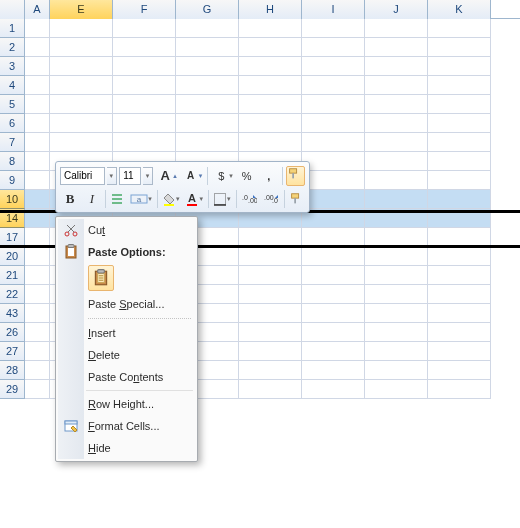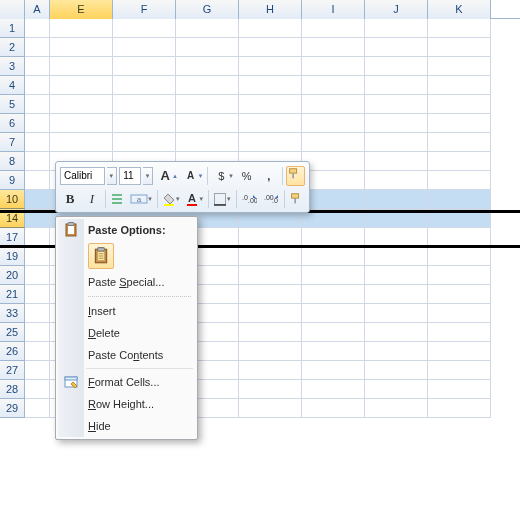--- a/index.html
+++ b/index.html
@@ -236,33 +236,20 @@
           <div class="cell" style="width: 63px;"></div>
           <div class="cell" style="width: 63px;"></div>
           <div class="cell" style="width: 63px;"></div>
           <div class="cell" style="width: 63px;"></div>
           <div class="cell" style="width: 63px;"></div>
           <div class="cell" style="width: 63px;"></div>
           <div class="cell" style="width: 63px;"></div>
         </div>
       </div>
       <div class="row">
-        <div class="row-header">19</div>
-        <div class="cells">
-          <div class="cell" style="width: 25px;"></div>
-          <div class="cell" style="width: 63px;"></div>
-          <div class="cell" style="width: 63px;"></div>
-          <div class="cell" style="width: 63px;"></div>
-          <div class="cell" style="width: 63px;"></div>
-          <div class="cell" style="width: 63px;"></div>
-          <div class="cell" style="width: 63px;"></div>
-          <div class="cell" style="width: 63px;"></div>
-        </div>
-      </div>
-      <div class="row">
         <div class="row-header">20</div>
         <div class="cells">
           <div class="cell" style="width: 25px;"></div>
           <div class="cell" style="width: 63px;"></div>
           <div class="cell" style="width: 63px;"></div>
           <div class="cell" style="width: 63px;"></div>
           <div class="cell" style="width: 63px;"></div>
           <div class="cell" style="width: 63px;"></div>
           <div class="cell" style="width: 63px;"></div>
           <div class="cell" style="width: 63px;"></div>
@@ -275,34 +262,34 @@
           <div class="cell" style="width: 63px;"></div>
           <div class="cell" style="width: 63px;"></div>
           <div class="cell" style="width: 63px;"></div>
           <div class="cell" style="width: 63px;"></div>
           <div class="cell" style="width: 63px;"></div>
           <div class="cell" style="width: 63px;"></div>
           <div class="cell" style="width: 63px;"></div>
         </div>
       </div>
       <div class="row">
-        <div class="row-header">33</div>
-        <div class="cells">
-          <div class="cell" style="width: 25px;"></div>
-          <div class="cell" style="width: 63px;"></div>
-          <div class="cell" style="width: 63px;"></div>
-          <div class="cell" style="width: 63px;"></div>
-          <div class="cell" style="width: 63px;"></div>
-          <div class="cell" style="width: 63px;"></div>
-          <div class="cell" style="width: 63px;"></div>
-          <div class="cell" style="width: 63px;"></div>
-        </div>
-      </div>
-      <div class="row">
-        <div class="row-header">25</div>
+        <div class="row-header">22</div>
+        <div class="cells">
+          <div class="cell" style="width: 25px;"></div>
+          <div class="cell" style="width: 63px;"></div>
+          <div class="cell" style="width: 63px;"></div>
+          <div class="cell" style="width: 63px;"></div>
+          <div class="cell" style="width: 63px;"></div>
+          <div class="cell" style="width: 63px;"></div>
+          <div class="cell" style="width: 63px;"></div>
+          <div class="cell" style="width: 63px;"></div>
+        </div>
+      </div>
+      <div class="row">
+        <div class="row-header">43</div>
         <div class="cells">
           <div class="cell" style="width: 25px;"></div>
           <div class="cell" style="width: 63px;"></div>
           <div class="cell" style="width: 63px;"></div>
           <div class="cell" style="width: 63px;"></div>
           <div class="cell" style="width: 63px;"></div>
           <div class="cell" style="width: 63px;"></div>
           <div class="cell" style="width: 63px;"></div>
           <div class="cell" style="width: 63px;"></div>
         </div>
@@ -463,20 +450,31 @@
             <rect x="3" y="2" width="8" height="5" fill="#f4d37a" stroke="#b4873a"></rect>
             <rect x="6" y="7" width="2" height="6" fill="#9aa3ab"></rect>
           </svg>
       </div>
     </div>
   </div>
 
   <div class="context-menu">
     <div class="cm-gutter-bg"></div>
     <div class="cm-items">
+      <div class="cm-item">
+        <span class="cm-icon">
+          <svg width="16" height="16" viewBox="0 0 16 16">
+              <circle cx="4" cy="12" r="2" fill="none" stroke="#c33"></circle>
+              <circle cx="12" cy="12" r="2" fill="none" stroke="#c33"></circle>
+              <line x1="5" y1="10" x2="12" y2="3" stroke="#777"></line>
+              <line x1="11" y1="10" x2="4" y2="3" stroke="#777"></line>
+            </svg>
+        </span>
+        <span class="cm-label"><span>Cu</span><span class="u">t</span></span>
+      </div>
       <div class="cm-item cm-heading">
         <span class="cm-icon">
           <svg width="16" height="16" viewBox="0 0 16 16">
               <rect x="3" y="2" width="10" height="12" fill="#c9894a" stroke="#8a5a28"></rect>
               <rect x="5" y="4" width="6" height="8" fill="#fff"></rect>
               <rect x="5" y="0.5" width="6" height="3" rx="1" fill="#bababa" stroke="#7a7a7a"></rect>
             </svg>
         </span>
         <span class="cm-label">Paste Options:</span>
       </div>
@@ -498,31 +496,31 @@
         <span class="cm-label"><span class="u">I</span><span>nsert</span></span>
       </div>
       <div class="cm-item">
         <span class="cm-label"><span class="u">D</span><span>elete</span></span>
       </div>
       <div class="cm-item">
         <span class="cm-label"><span>Paste Co</span><span class="u">n</span><span>tents</span></span>
       </div>
       <div class="cm-sep"></div>
       <div class="cm-item">
+        <span class="cm-label"><span class="u">R</span><span>ow Height...</span></span>
+      </div>
+      <div class="cm-item">
         <span class="cm-icon">
           <svg width="16" height="16" viewBox="0 0 16 16">
               <rect x="2" y="3" width="12" height="10" fill="#fff" stroke="#6f98c9"></rect>
               <rect x="2" y="3" width="12" height="3" fill="#e0ecf8" stroke="#6f98c9"></rect>
               <path d="M10 8 L14 12 L12 14 L8 10 Z" fill="#f0c24c" stroke="#b78b26"></path>
             </svg>
         </span>
         <span class="cm-label"><span class="u">F</span><span>ormat Cells...</span></span>
       </div>
       <div class="cm-item">
-        <span class="cm-label"><span class="u">R</span><span>ow Height...</span></span>
-      </div>
-      <div class="cm-item">
         <span class="cm-label"><span class="u">H</span><span>ide</span></span>
       </div>
     </div>
   </div>
 
 </div>
 
 </body></html>

